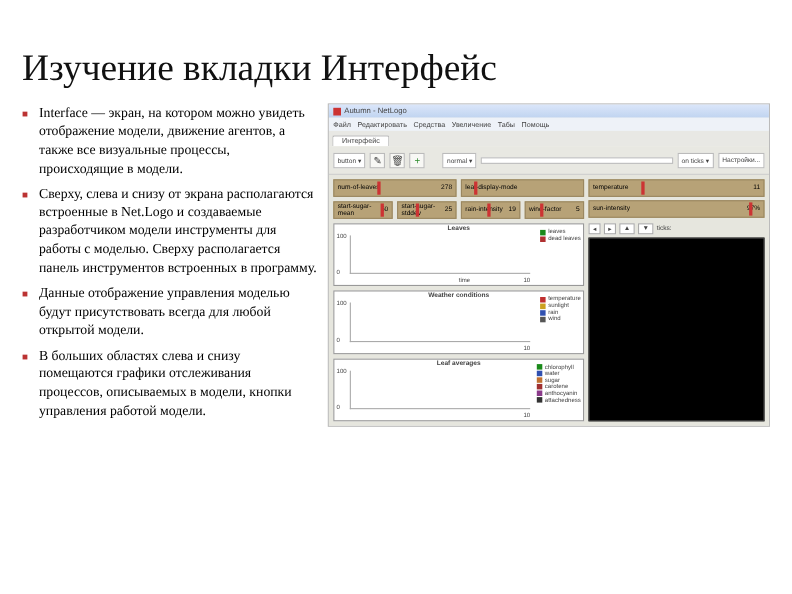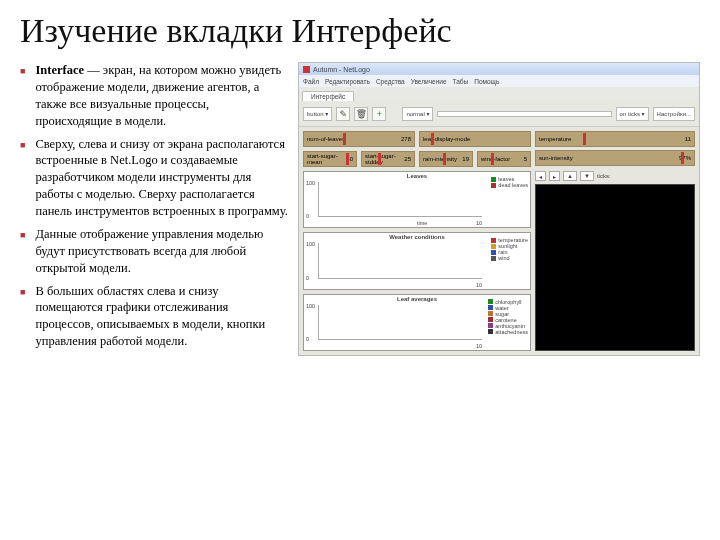--- a/index.html
+++ b/index.html
@@ -1,24 +1,24 @@
 <!DOCTYPE html>
 <html><head>
 <meta charset="utf-8">
 <style>
   * { box-sizing: border-box; margin: 0; padding: 0; }
   body { width: 720px; height: 540px; background: #fff; font-family: "Times New Roman", serif; overflow: hidden; position: relative; }
   .slide { width: 720px; height: 540px; padding: 12px 20px 20px 20px; }
-  .title { font-size: 34px; font-weight: normal; color: #111; margin-bottom: 12px; }
+  .title { font-size: 34px; font-weight: normal; color: #111; margin-bottom: 12px; margin-top: 32px; }
   .content { display: flex; gap: 10px; }
   .left { width: 268px; font-size: 12.5px; line-height: 1.35; color: #000; }
   .left ul { list-style: none; }
   .left li { display: flex; margin-bottom: 6px; }
   .left li .bullet { color: #b33; font-size: 9px; margin-right: 10px; margin-top: 3px; flex-shrink: 0; }
-  .left b { font-weight: bold; }
+  .left b { font-weight: normal; }
 
   .right { flex: 1; border: 1px solid #bbb; background: #f3f3f0; font-family: Arial, sans-serif; font-size: 7px; color: #444; display: flex; flex-direction: column; }
   .titlebar { height: 12px; background: linear-gradient(#dbe6fa,#c0d4f0); display:flex; align-items:center; padding:0 4px; gap:3px; }
   .titlebar .ticon { width:7px; height:7px; background:#c33; }
   .menubar { height: 12px; background:#eef2f8; display:flex; gap:6px; padding:0 4px; align-items:center; font-size:6.5px; }
   .tabrow { height:14px; background:#e8e8e4; display:flex; align-items:end; padding:0 3px; gap:0; }
   .tab { background:#fff; border:1px solid #bbb; border-bottom:none; padding:1px 8px; font-size:6.5px; border-radius:2px 2px 0 0; }
   .toolrow { height:26px; background:#e8e8e2; border-bottom:1px solid #ccc; display:flex; align-items:center; padding:0 4px; gap:4px; }
   .tbtn { width:14px; height:14px; border:1px solid #bbb; background:#f8f8f5; display:flex; align-items:center; justify-content:center; font-size:9px; }
   .tbtn.green { color:#2a8a2a; }

